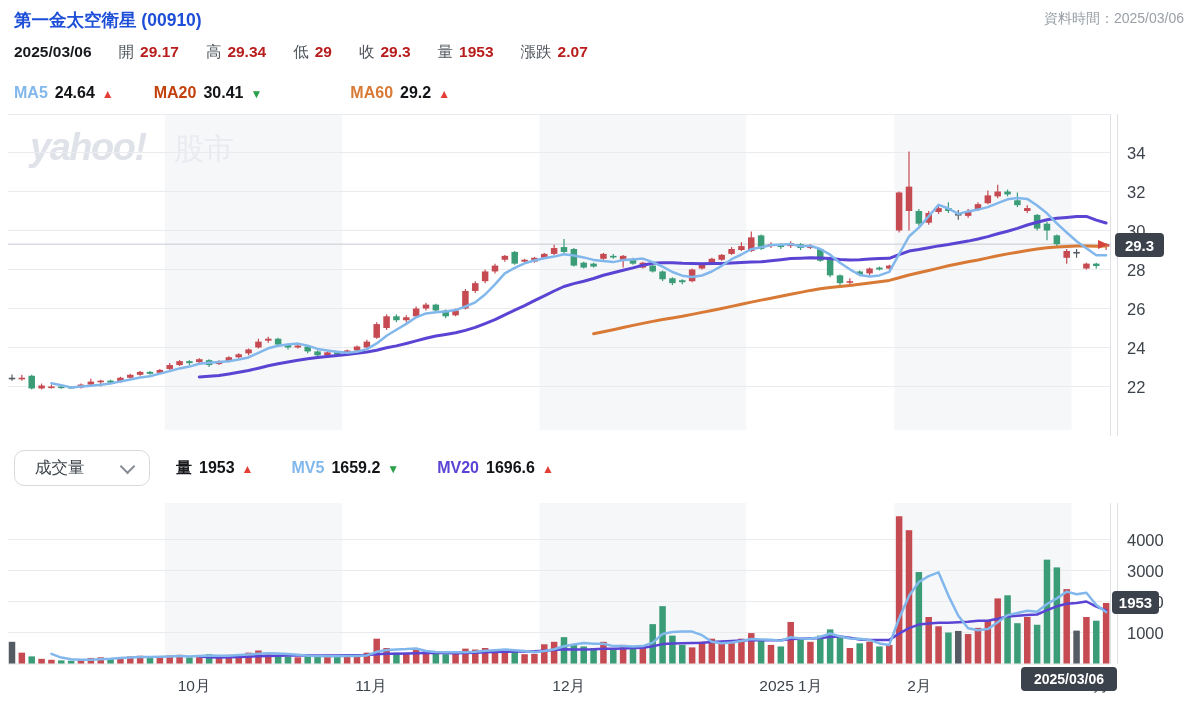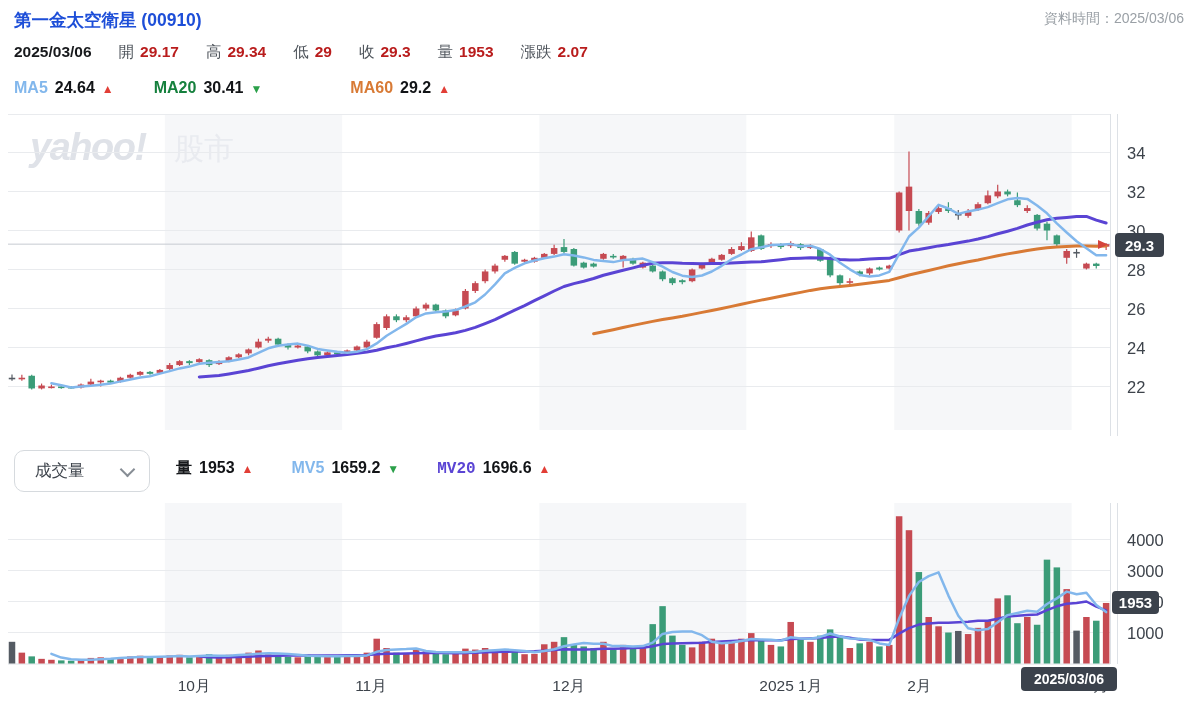--- a/index.html
+++ b/index.html
@@ -6,25 +6,25 @@
   body{font-family:"Liberation Sans","DejaVu Sans",sans-serif;color:#17191c;}
   .page{position:relative;width:1200px;height:708px;overflow:hidden;background:#fff;}
   svg{position:absolute;left:0;top:0;z-index:1;font-family:inherit;}
   .hud{position:absolute;z-index:3;}
   .title{left:14px;top:8px;font-size:17.5px;font-weight:bold;color:#1d4ed8;}
   .datatime{right:16px;top:10px;font-size:14px;color:#9aa0a6;}
   .info-row{left:14px;top:42px;display:flex;align-items:baseline;gap:27px;font-size:15.5px;}
   .info-date{font-weight:bold;color:#17191c;}
   .pair .lbl{color:#4f555c;margin-right:6px;}
   .pair .val{font-weight:bold;color:#b91c1c;}
-  .ma-row{left:14px;top:79px;display:flex;align-items:baseline;gap:40px;font-size:16px;font-weight:bold;}
+  .ma-row{left:14px;top:72px;display:flex;align-items:baseline;gap:40px;font-size:16px;font-weight:bold;}
   .ma-item{display:flex;align-items:baseline;gap:7px;}
   .ma-item .val{color:#121417;}
   .tri{font-size:12px;}
-  .dropdown{left:14px;top:450px;width:136px;height:42px;border:1px solid #d6dade;border-radius:10px;
+  .dropdown{left:14px;top:450px;width:136px;height:36px;border:1px solid #d6dade;border-radius:10px;
     display:flex;align-items:center;justify-content:space-between;padding:0 16px 0 20px;box-sizing:border-box;
     background:#fff;cursor:pointer;}
   .dropdown .dd-label{font-size:16.5px;color:#3d434b;}
   .chev{width:9px;height:9px;border-right:2px solid #878d95;border-bottom:2px solid #878d95;
     transform:rotate(45deg);margin-top:-4px;}
   .vol-legend{left:176px;top:458px;display:flex;align-items:baseline;gap:38px;font-size:16px;font-weight:bold;}
   .badge{position:absolute;z-index:4;background:#3b424c;color:#fff;border-radius:4px;
     display:flex;align-items:center;justify-content:center;font-weight:bold;}
   .badge-price{left:1115px;top:233px;width:49px;height:24px;font-size:15px;}
   .badge-vol{left:1112px;top:591px;width:47px;height:23px;font-size:15px;}
@@ -437,21 +437,21 @@
     <span class="pair"><span class="lbl">漲跌</span><span class="val">2.07</span></span>
   </div>
 
   <div class="hud ma-row">
     <span class="ma-item">
       <span style="color: rgb(130, 183, 236);">MA5</span>
       <span class="val">24.64</span>
       <span class="tri" style="color: rgb(226, 62, 54);">▲</span>
     </span>
     <span class="ma-item">
-      <span style="color: #15803d;">MA20</span>
+      <span style="color: #c2410c; margin-top: 12px;">MA20</span>
       <span class="val">30.41</span>
       <span class="tri" style="color: rgb(43, 160, 74);">▼</span>
     </span>
     <span class="ma-item">
       <span style="color: rgb(216, 122, 53); margin-left: 48px;">MA60</span>
       <span class="val">29.2</span>
       <span class="tri" style="color: rgb(226, 62, 54);">▲</span>
     </span>
   </div>
 
@@ -465,21 +465,21 @@
       <span style="color: rgb(23, 25, 28);">量</span>
       <span class="val">1953</span>
       <span class="tri" style="color: rgb(226, 62, 54);">▲</span>
     </span>
     <span class="ma-item">
       <span style="color: rgb(130, 183, 236);">MV5</span>
       <span class="val">1659.2</span>
       <span class="tri" style="color: rgb(43, 160, 74);">▼</span>
     </span>
     <span class="ma-item">
-      <span style="color: rgb(90, 68, 212); font-family: Liberation Mono, monospace;">MV20</span>
+      <span style="color: rgb(90, 68, 212);">MV20</span>
       <span class="val">1696.6</span>
       <span class="tri" style="color: rgb(226, 62, 54);">▲</span>
     </span>
   </div>
 
   <div class="badge badge-price">29.3</div>
   <div class="badge badge-vol">1953</div>
   <div class="badge badge-date">2025/03/06</div>
 
 </div>

